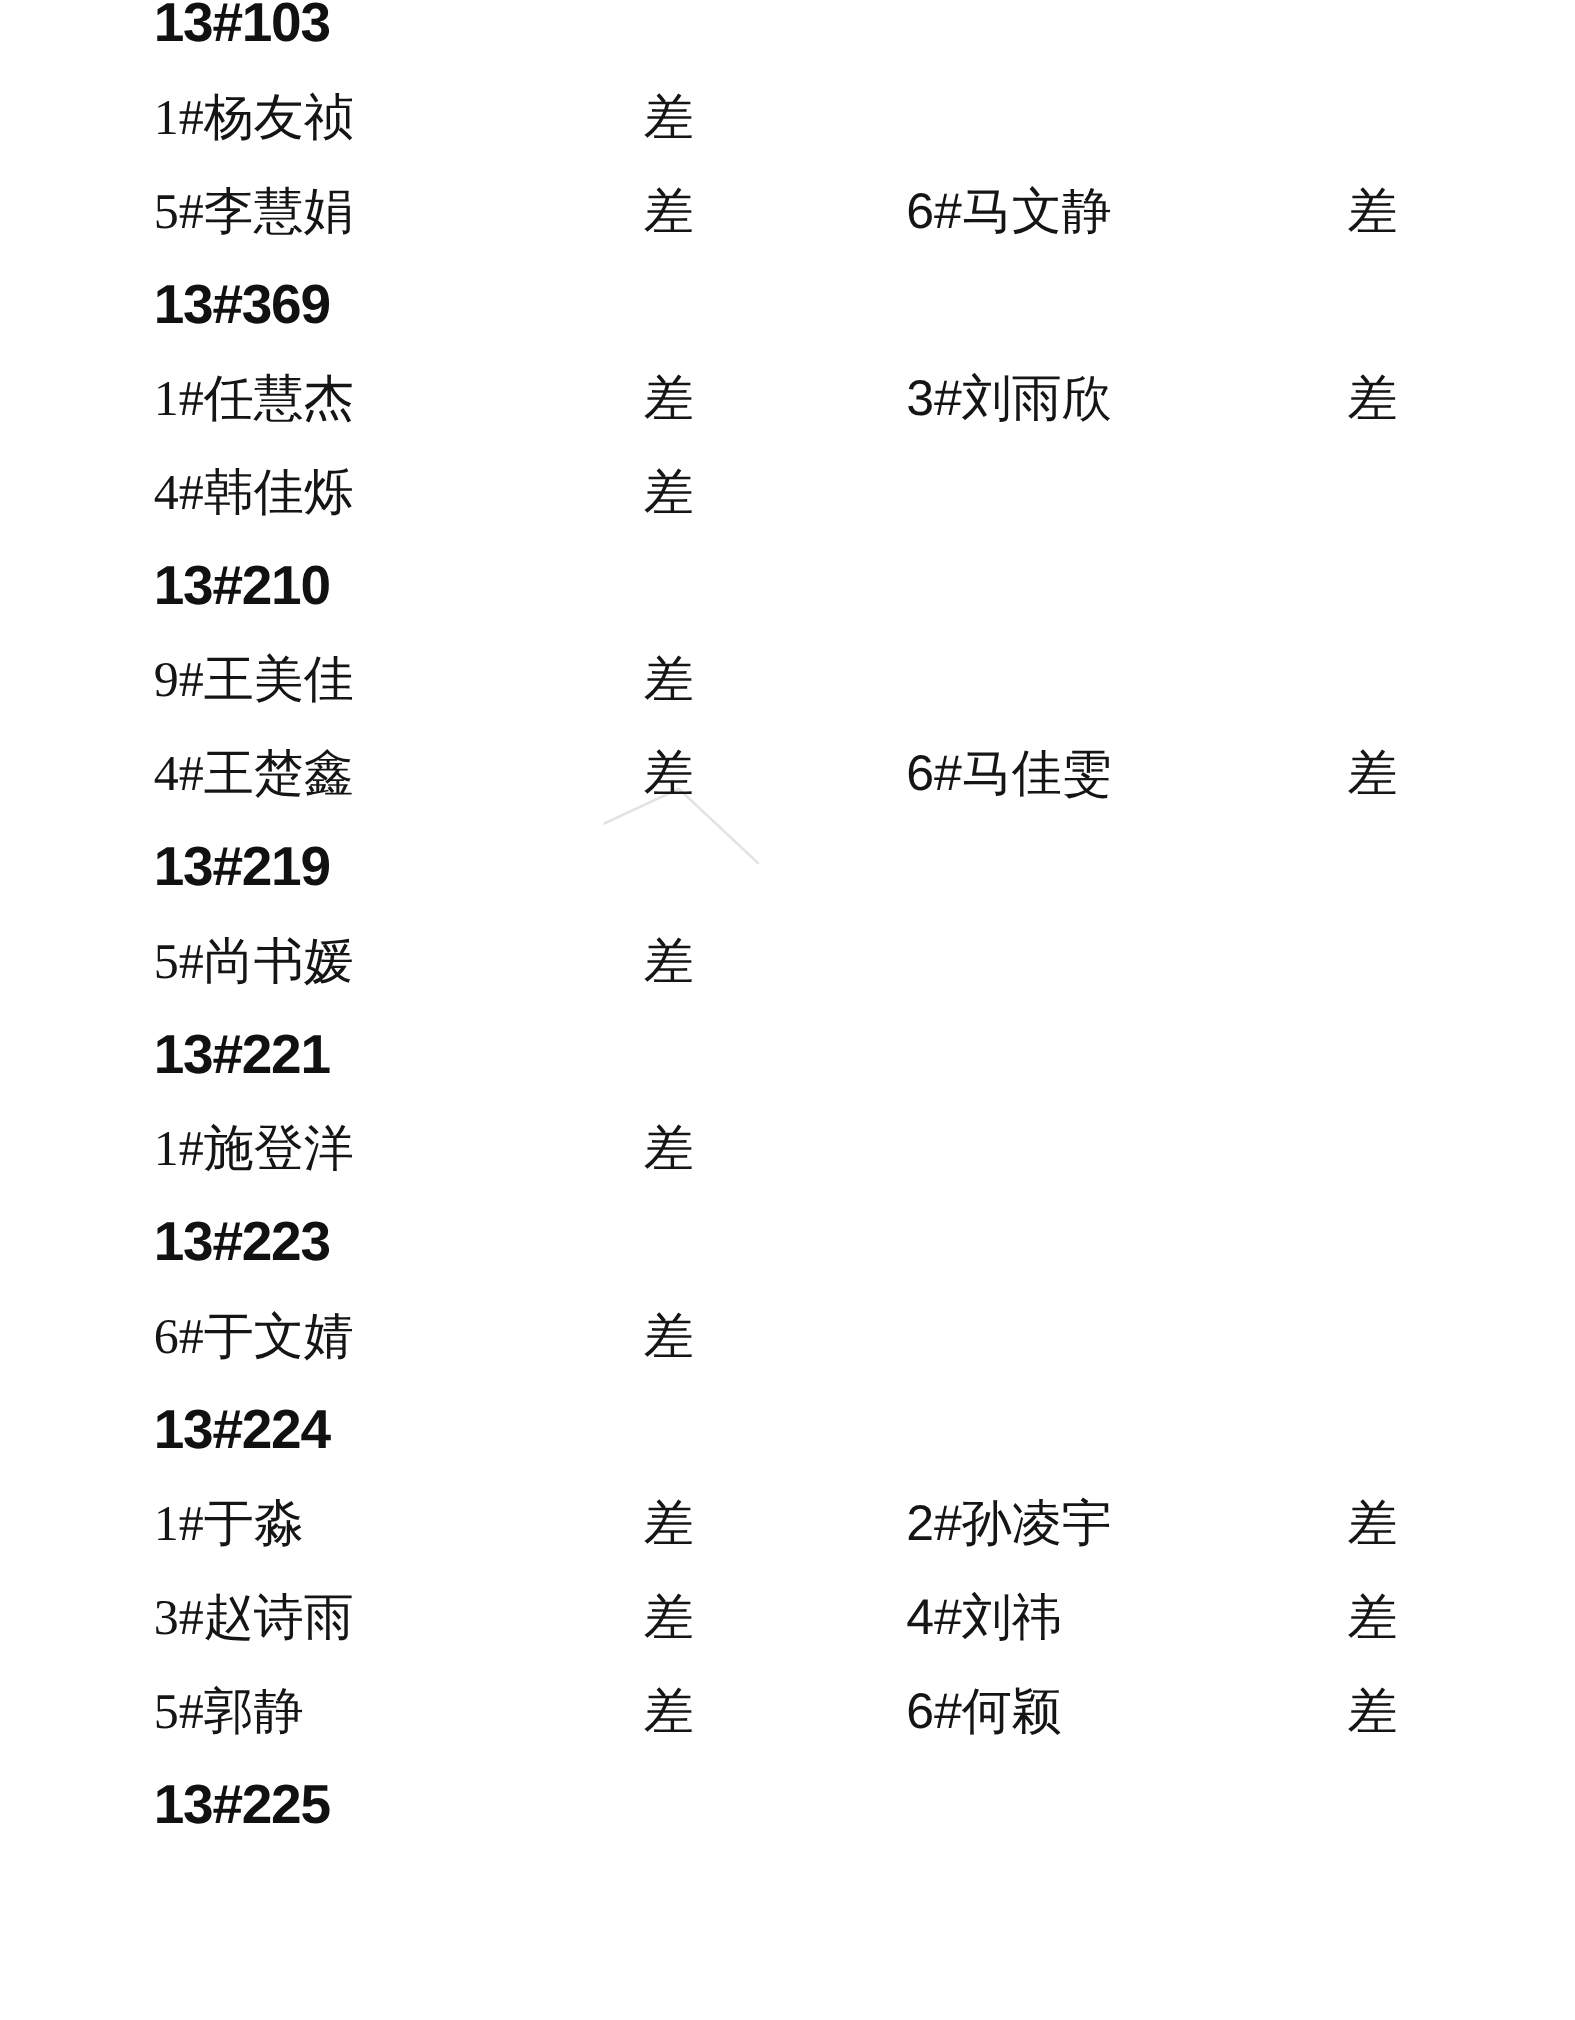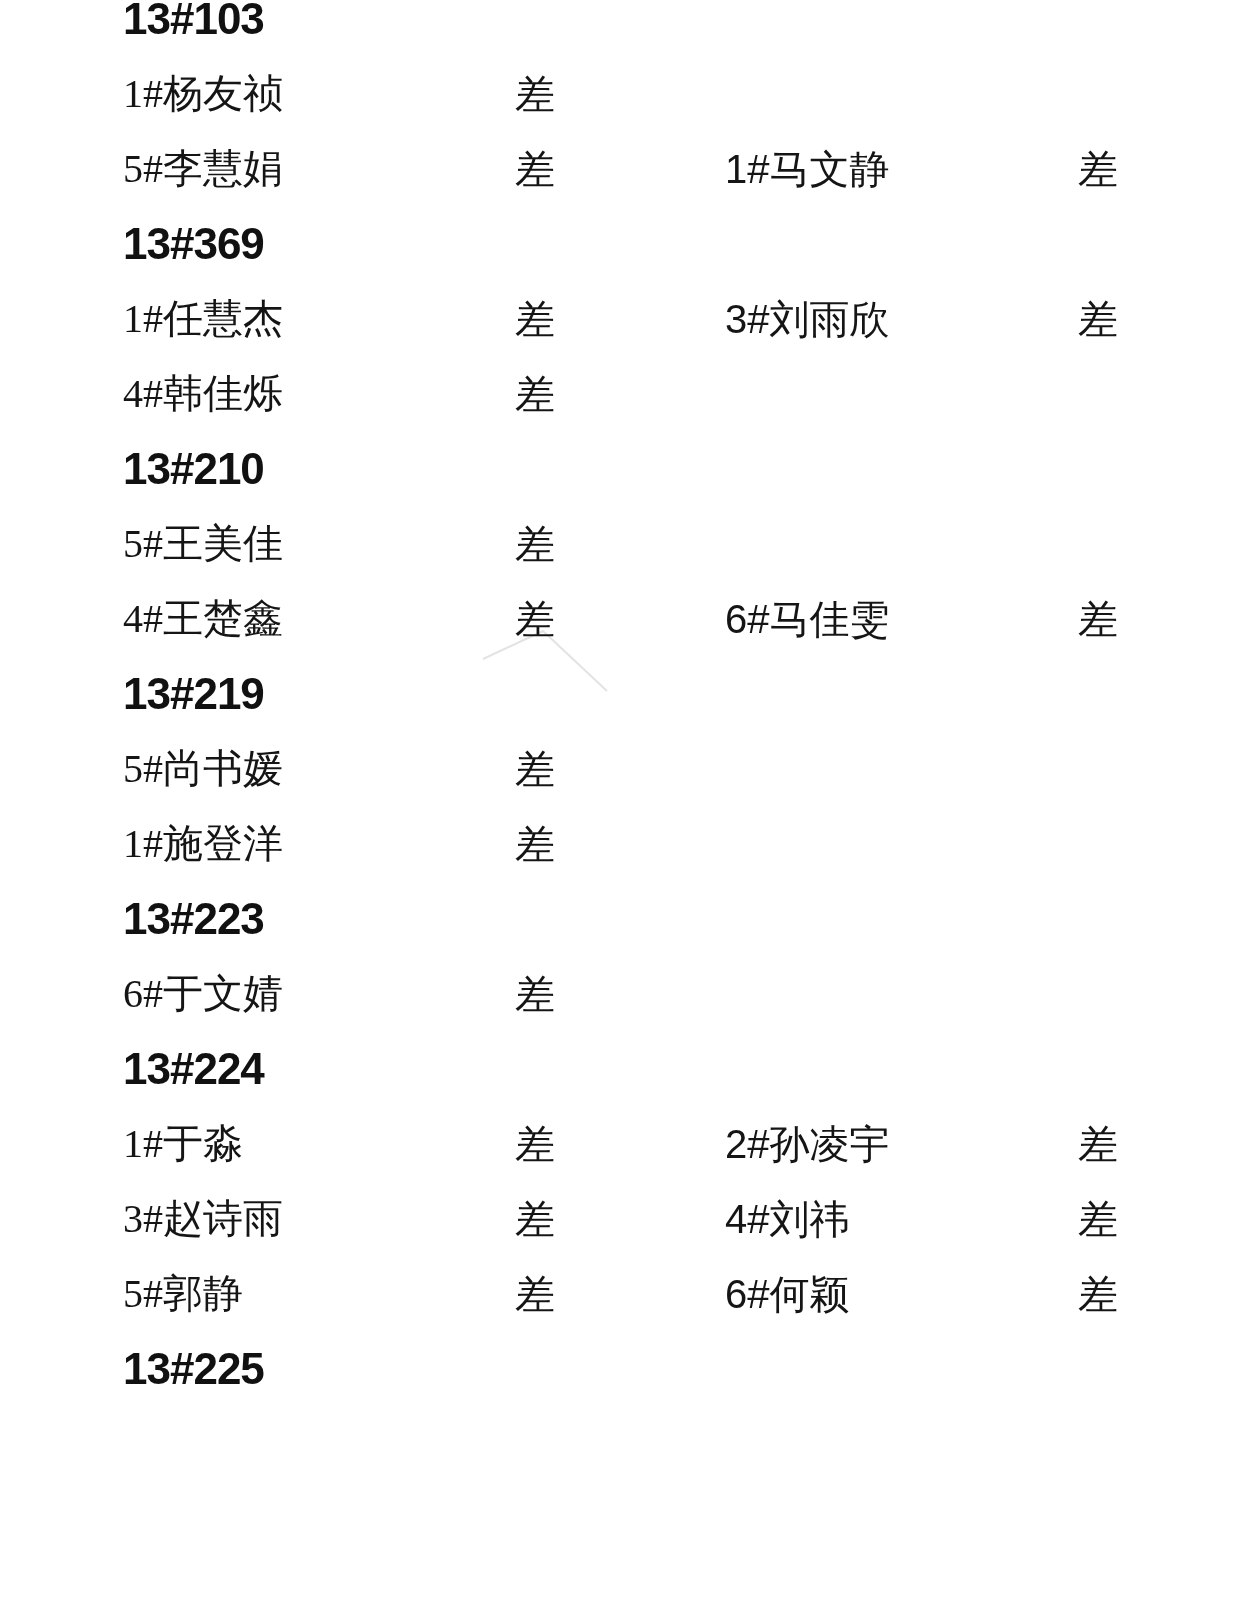--- a/index.html
+++ b/index.html
@@ -63,55 +63,58 @@
       <div class="row">
         <div class="cell heading">13#103</div>
       </div>
       <div class="row">
         <div class="cell name-l">1#杨友祯</div>
         <div class="cell grade-l">差</div>
       </div>
       <div class="row">
         <div class="cell name-l">5#李慧娟</div>
         <div class="cell grade-l">差</div>
-        <div class="cell name-r">1#马文静</div>
+        <div class="cell name-r">6#马文静</div>
         <div class="cell grade-r">差</div>
       </div>
       <div class="row">
         <div class="cell heading">13#369</div>
       </div>
       <div class="row">
         <div class="cell name-l">1#任慧杰</div>
         <div class="cell grade-l">差</div>
         <div class="cell name-r">3#刘雨欣</div>
         <div class="cell grade-r">差</div>
       </div>
       <div class="row">
         <div class="cell name-l">4#韩佳烁</div>
         <div class="cell grade-l">差</div>
       </div>
       <div class="row">
         <div class="cell heading">13#210</div>
       </div>
       <div class="row">
-        <div class="cell name-l">5#王美佳</div>
+        <div class="cell name-l">9#王美佳</div>
         <div class="cell grade-l">差</div>
       </div>
       <div class="row">
         <div class="cell name-l">4#王楚鑫</div>
         <div class="cell grade-l">差</div>
         <div class="cell name-r">6#马佳雯</div>
         <div class="cell grade-r">差</div>
       </div>
       <div class="row">
         <div class="cell heading">13#219</div>
       </div>
       <div class="row">
         <div class="cell name-l">5#尚书媛</div>
         <div class="cell grade-l">差</div>
+      </div>
+      <div class="row">
+        <div class="cell heading">13#221</div>
       </div>
       <div class="row">
         <div class="cell name-l">1#施登洋</div>
         <div class="cell grade-l">差</div>
       </div>
       <div class="row">
         <div class="cell heading">13#223</div>
       </div>
       <div class="row">
         <div class="cell name-l">6#于文婧</div>

